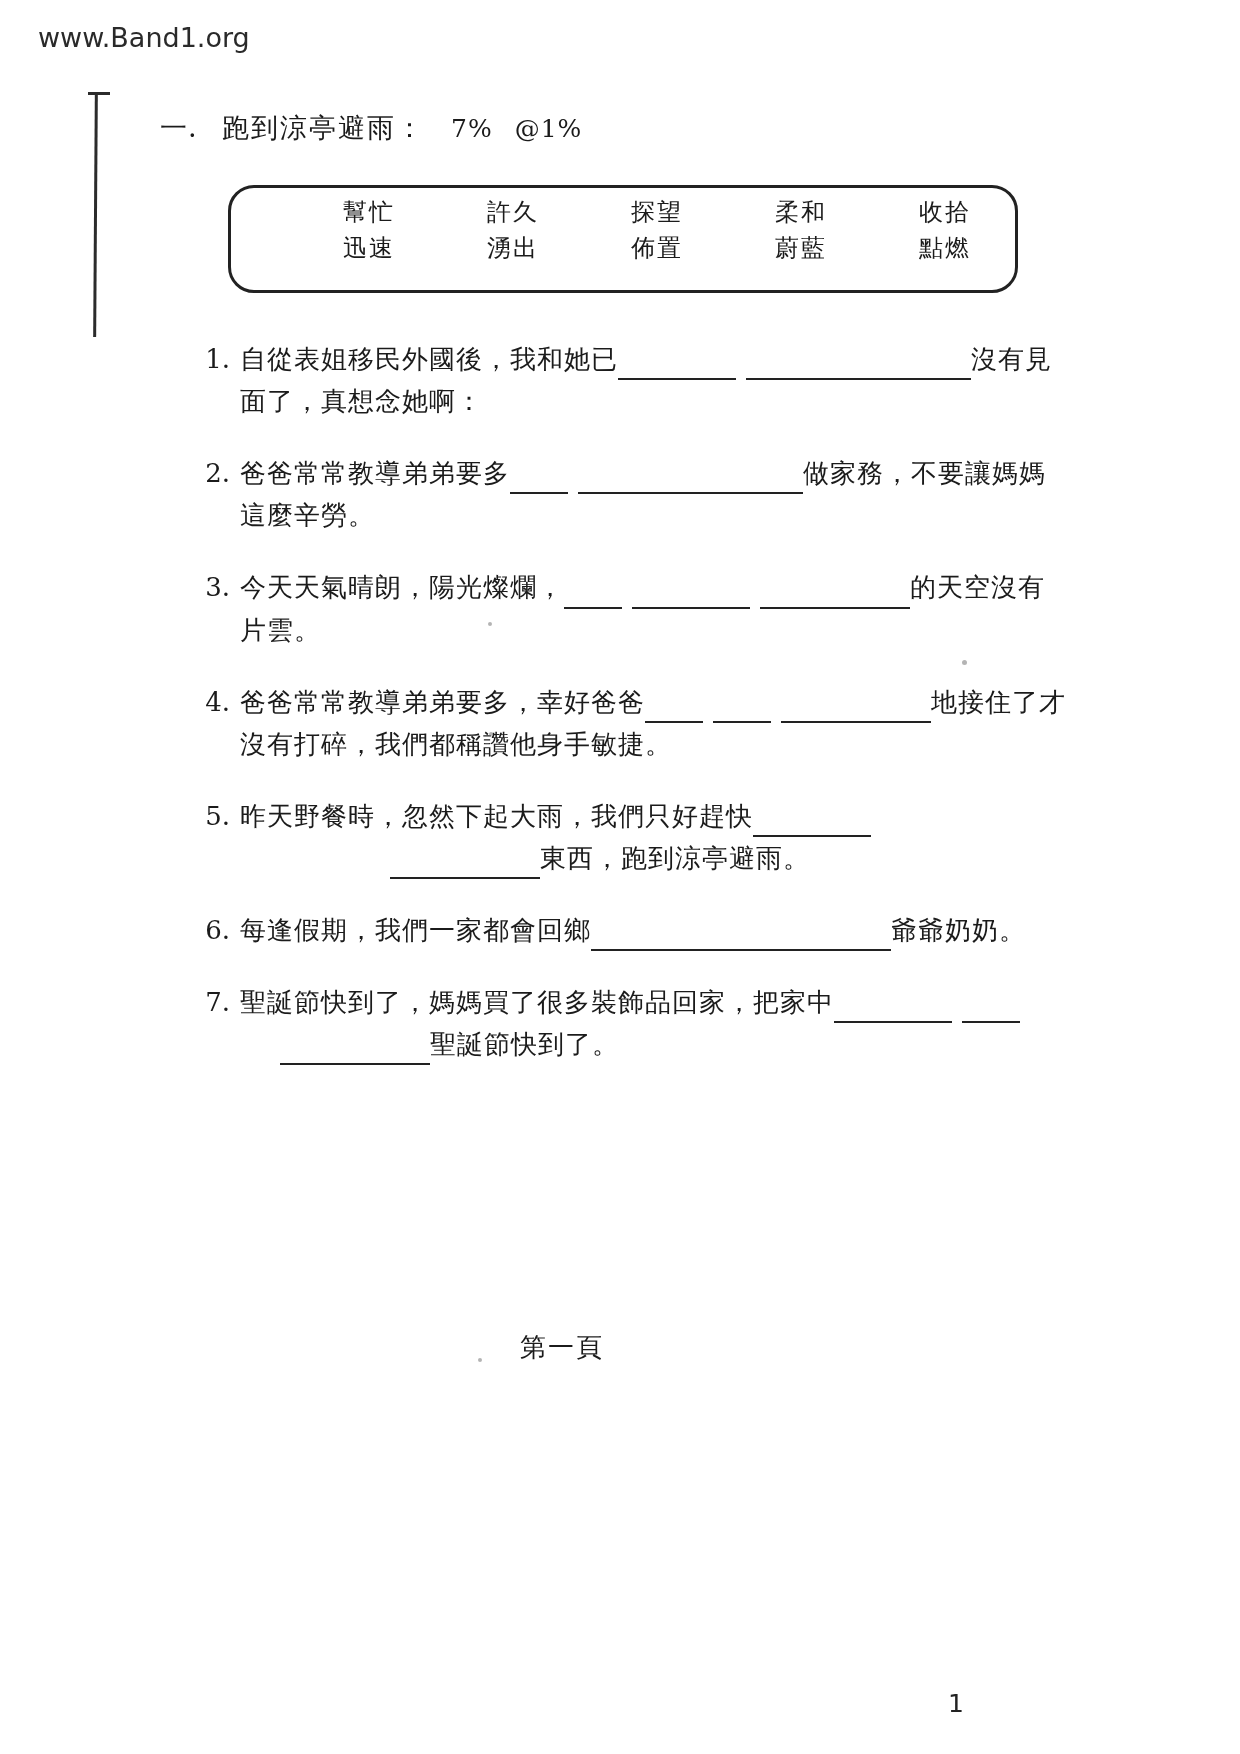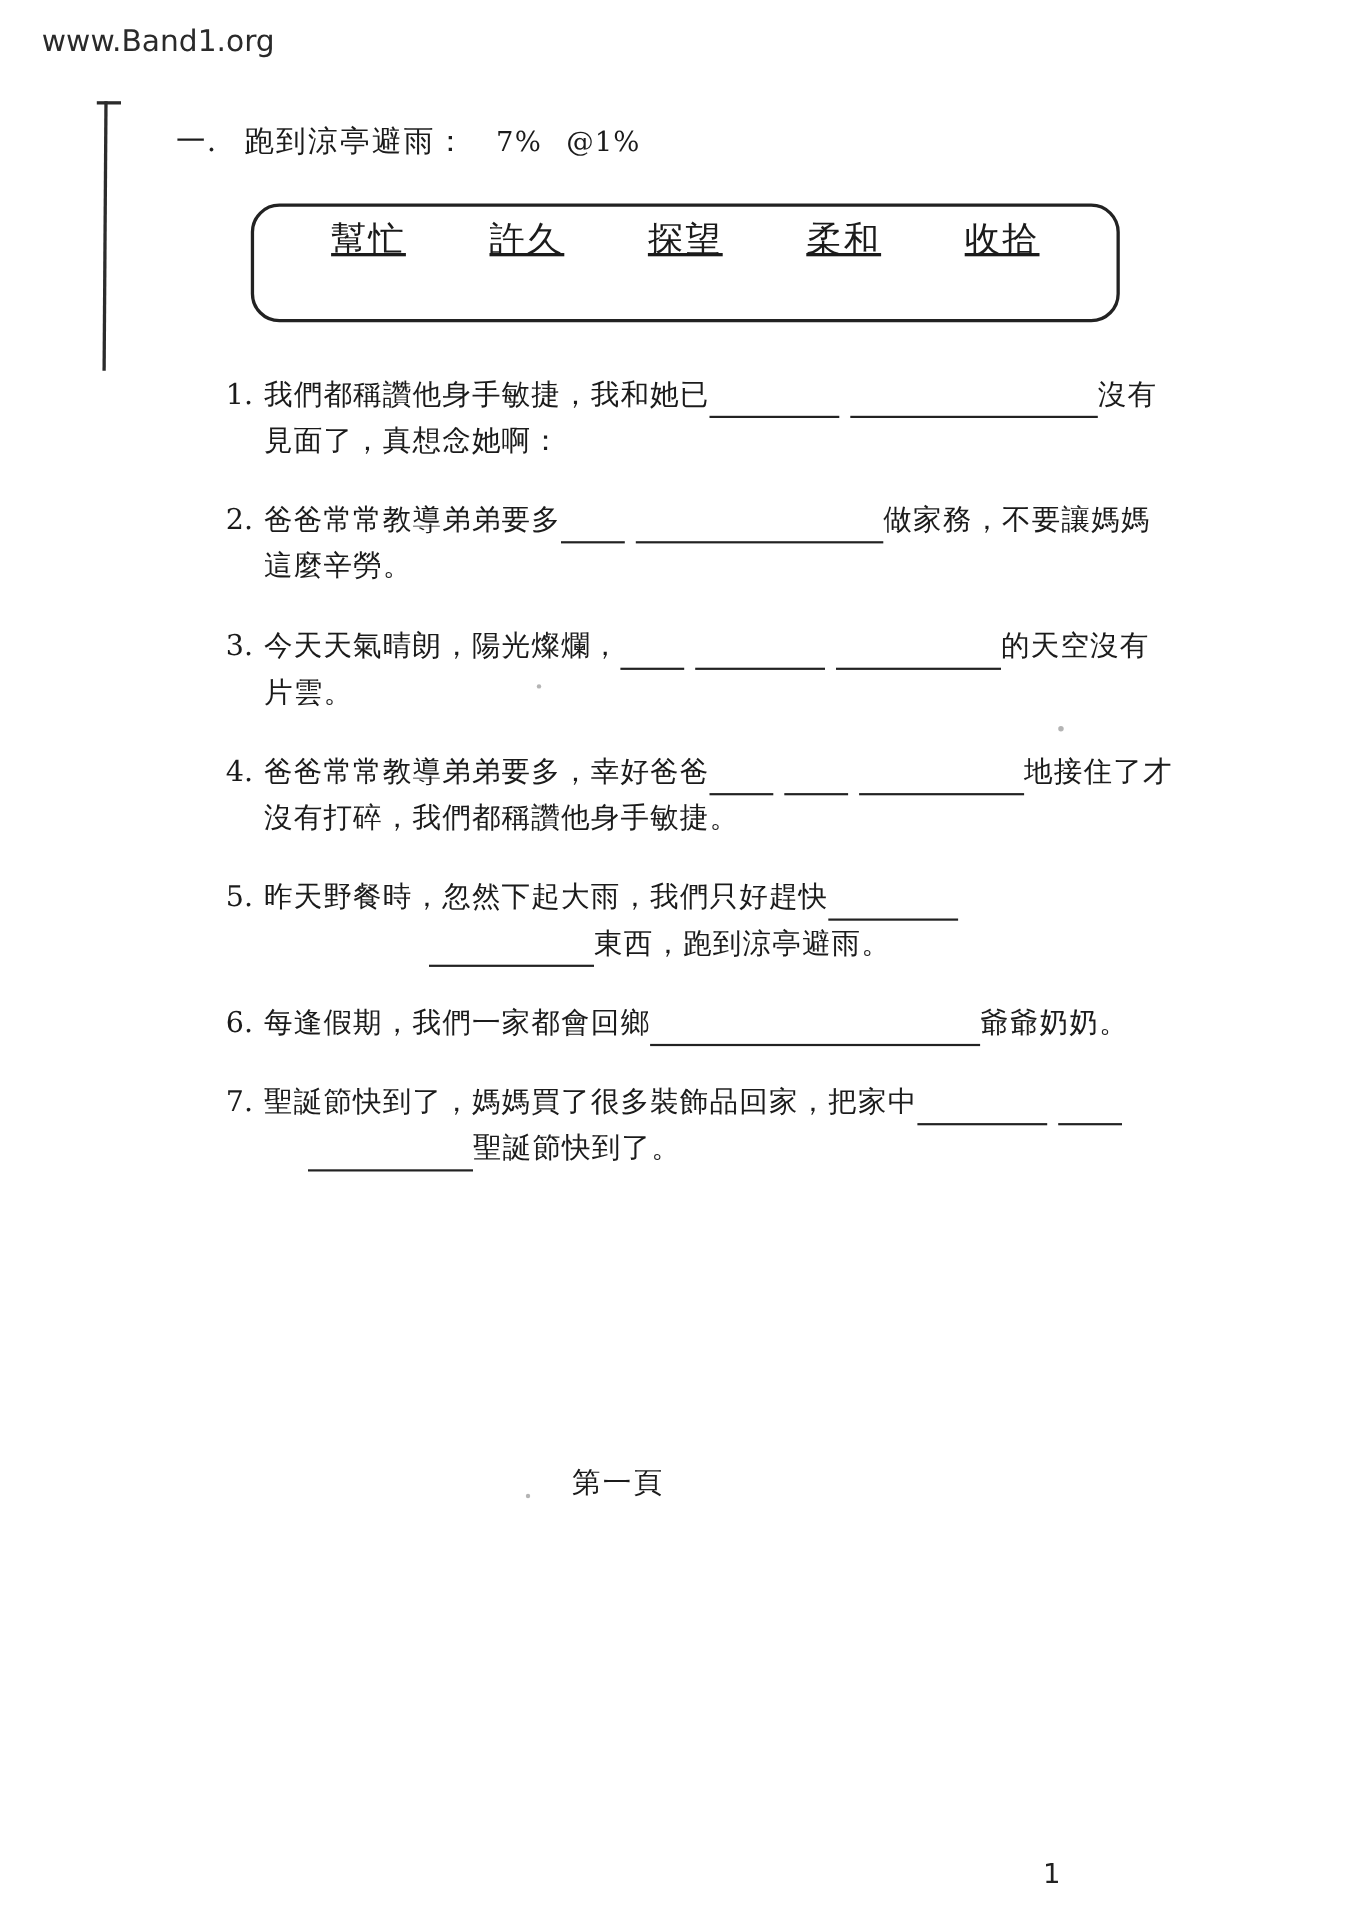--- a/index.html
+++ b/index.html
@@ -97,25 +97,24 @@
   }
   .wordbank-row {
     display: flex;
     justify-content: space-between;
     padding: 0 44px;
     box-sizing: border-box;
   }
   .wordbank-row.r1 { margin-top: 8px; }
   .wordbank-row.r2 { margin-top: 4px; }
   .wordbank-row .w {
-    font-size: 32px;
+    font-size: 24px;
     letter-spacing: 2px;
     width: 120px;
-    text-align: center;
-    text-decoration: underline;
+    text-align: right;
   }
 
   
   .questions {
     position: absolute;
     left: 186px;
     top: 338px;
     width: 880px;
   }
   .q {
@@ -185,27 +184,34 @@
   </div>
 
   <div class="wordbank">
     <div class="wordbank-row r1">
       <span class="w">幫忙</span>
       <span class="w">許久</span>
       <span class="w">探望</span>
       <span class="w">柔和</span>
       <span class="w">收拾</span>
     </div>
+    <div class="wordbank-row r2">
+      <span class="w">迅速</span>
+      <span class="w">湧出</span>
+      <span class="w">佈置</span>
+      <span class="w">蔚藍</span>
+      <span class="w">點燃</span>
+    </div>
   </div>
 
   <div class="questions">
 
     <div class="q">
       <div class="qnum">1.</div>
-      <div class="qbody"><span>我們都稱讚他身手敏捷，我和她已</span><span class="blank b-md"></span><span class="gap"></span><span class="blank b-xl"></span><span>沒有見面了，真想念她啊：</span></div>
+      <div class="qbody"><span>自從表姐移民外國後，我和她已</span><span class="blank b-md"></span><span class="gap"></span><span class="blank b-xl"></span><span>沒有見面了，真想念她啊：</span></div>
     </div>
 
     <div class="q">
       <div class="qnum">2.</div>
       <div class="qbody"><span>爸爸常常教導弟弟要多</span><span class="blank b-sm"></span><span class="gap"></span><span class="blank b-xl"></span><span>做家務，不要讓媽媽這麼辛勞。</span></div>
     </div>
 
     <div class="q">
       <div class="qnum">3.</div>
       <div class="qbody"><span>今天天氣晴朗，陽光燦爛，</span><span class="blank b-sm"></span><span class="gap"></span><span class="blank b-md"></span><span class="gap"></span><span class="blank b-lg"></span><span>的天空沒有片雲。</span></div>

